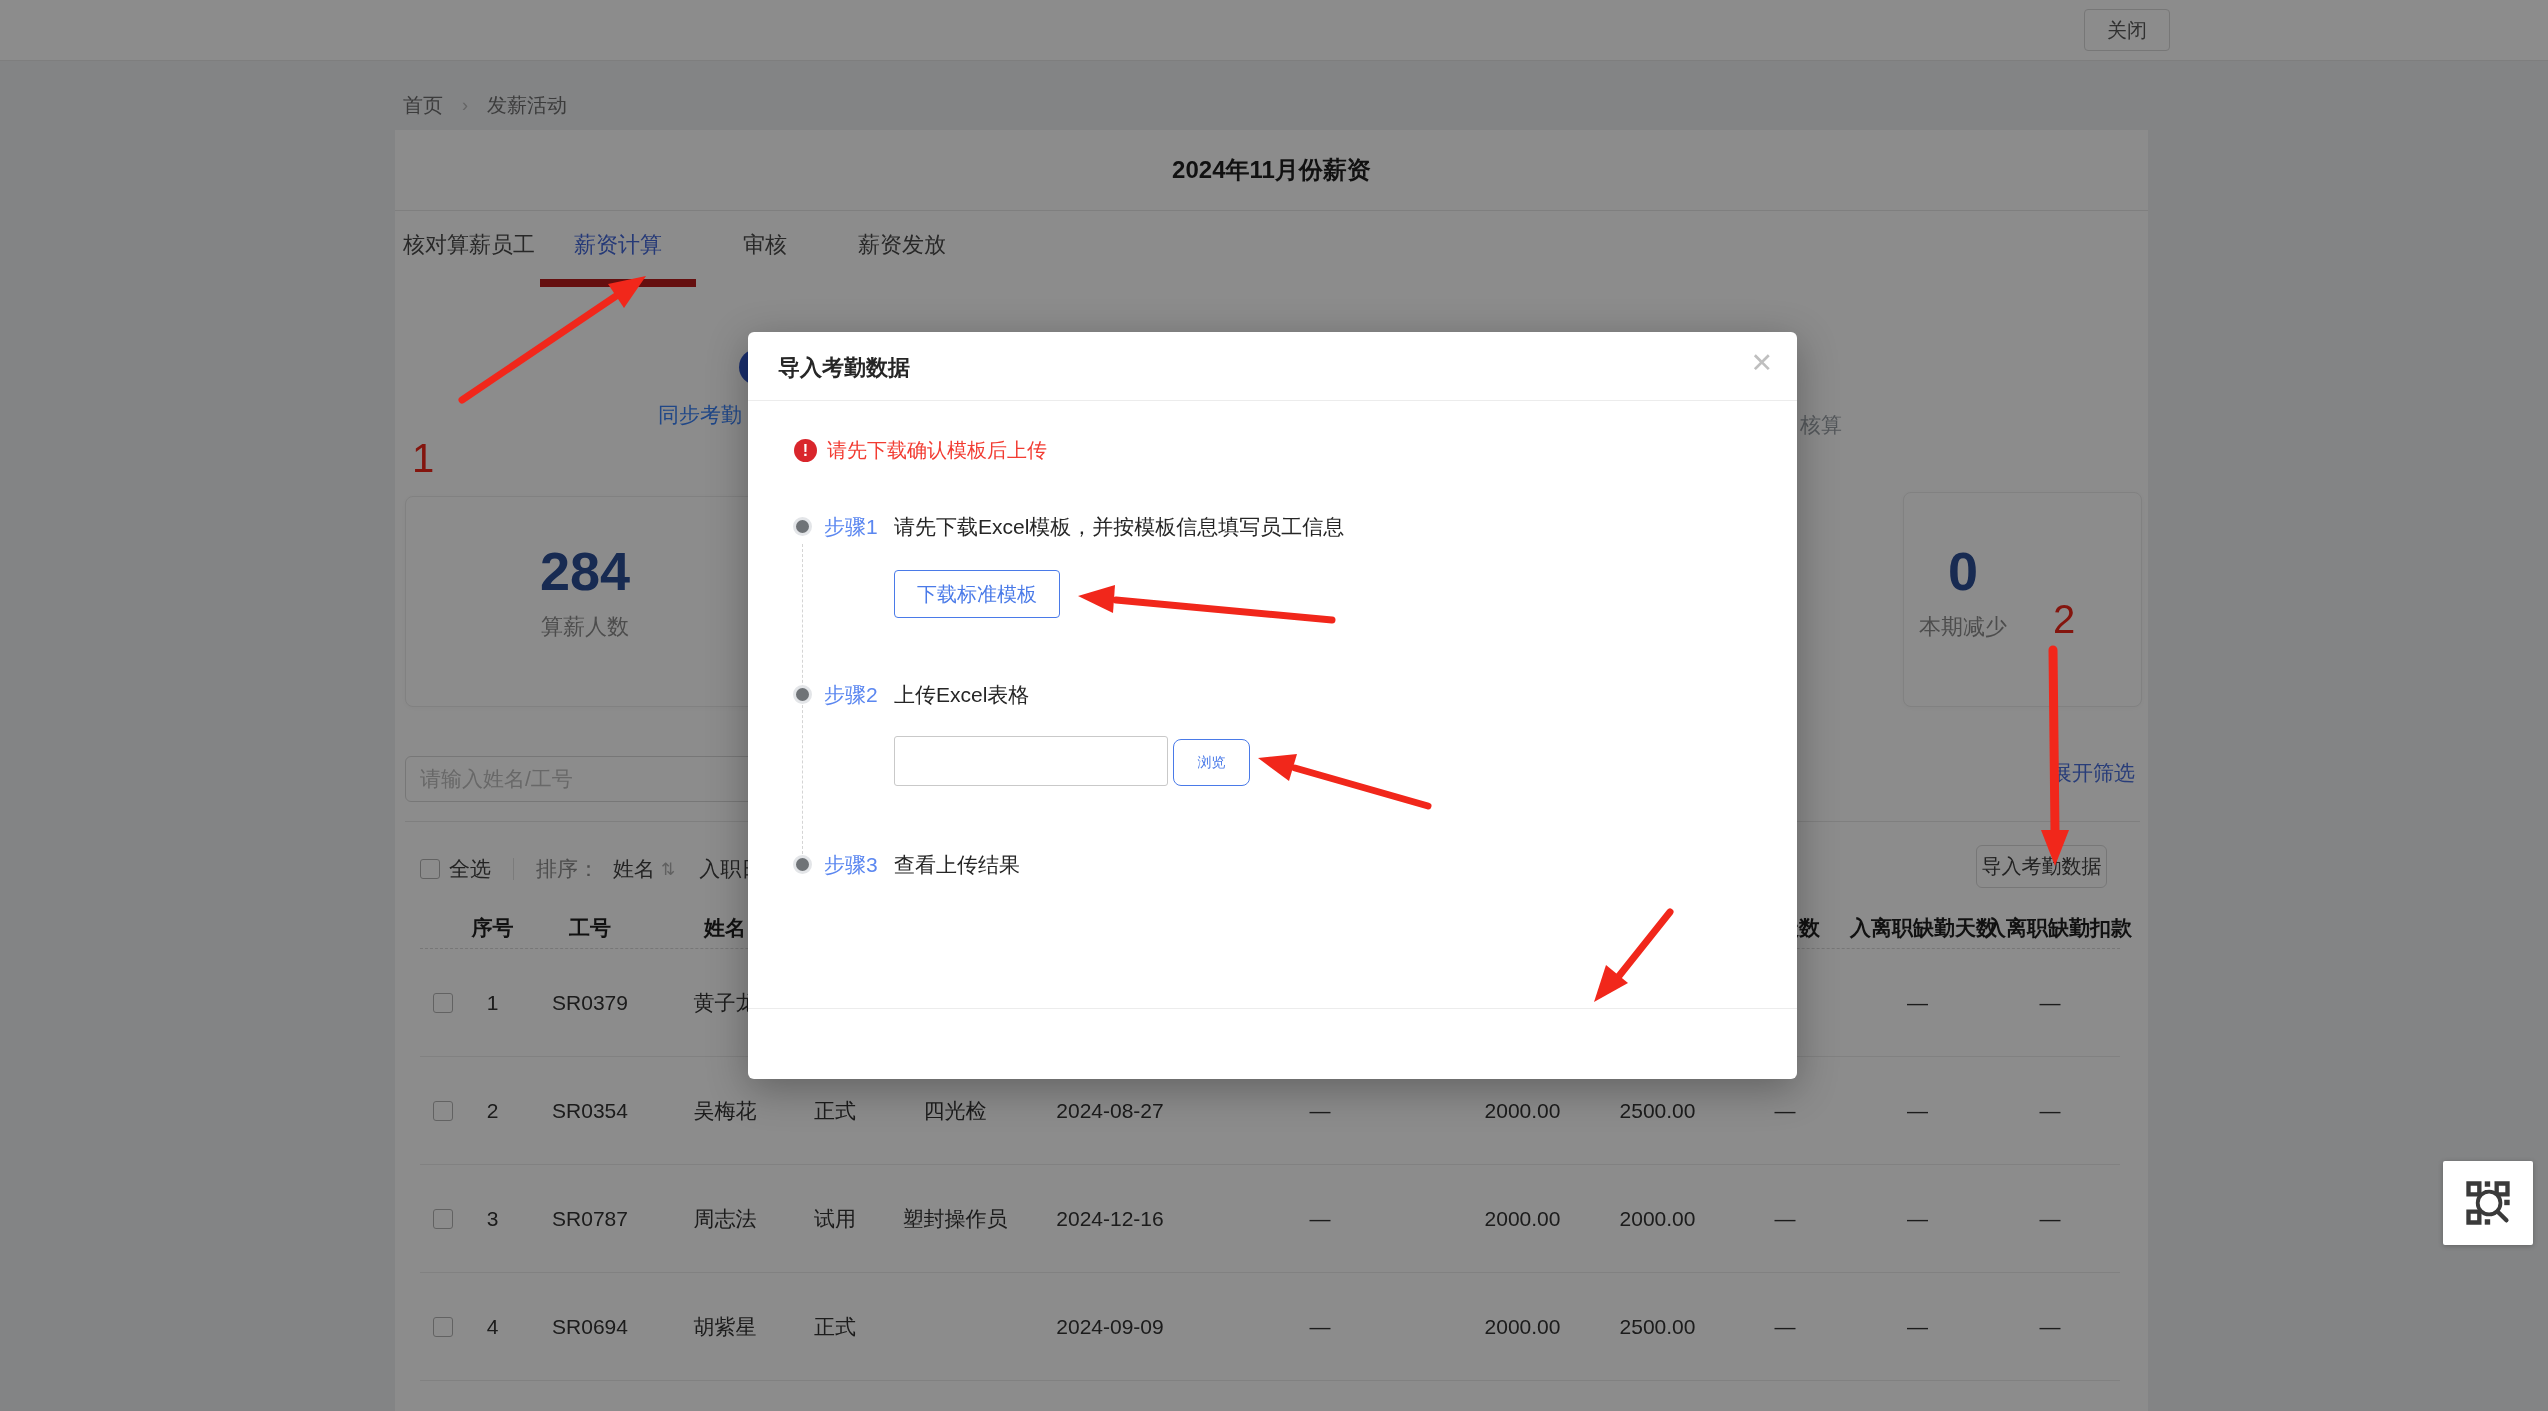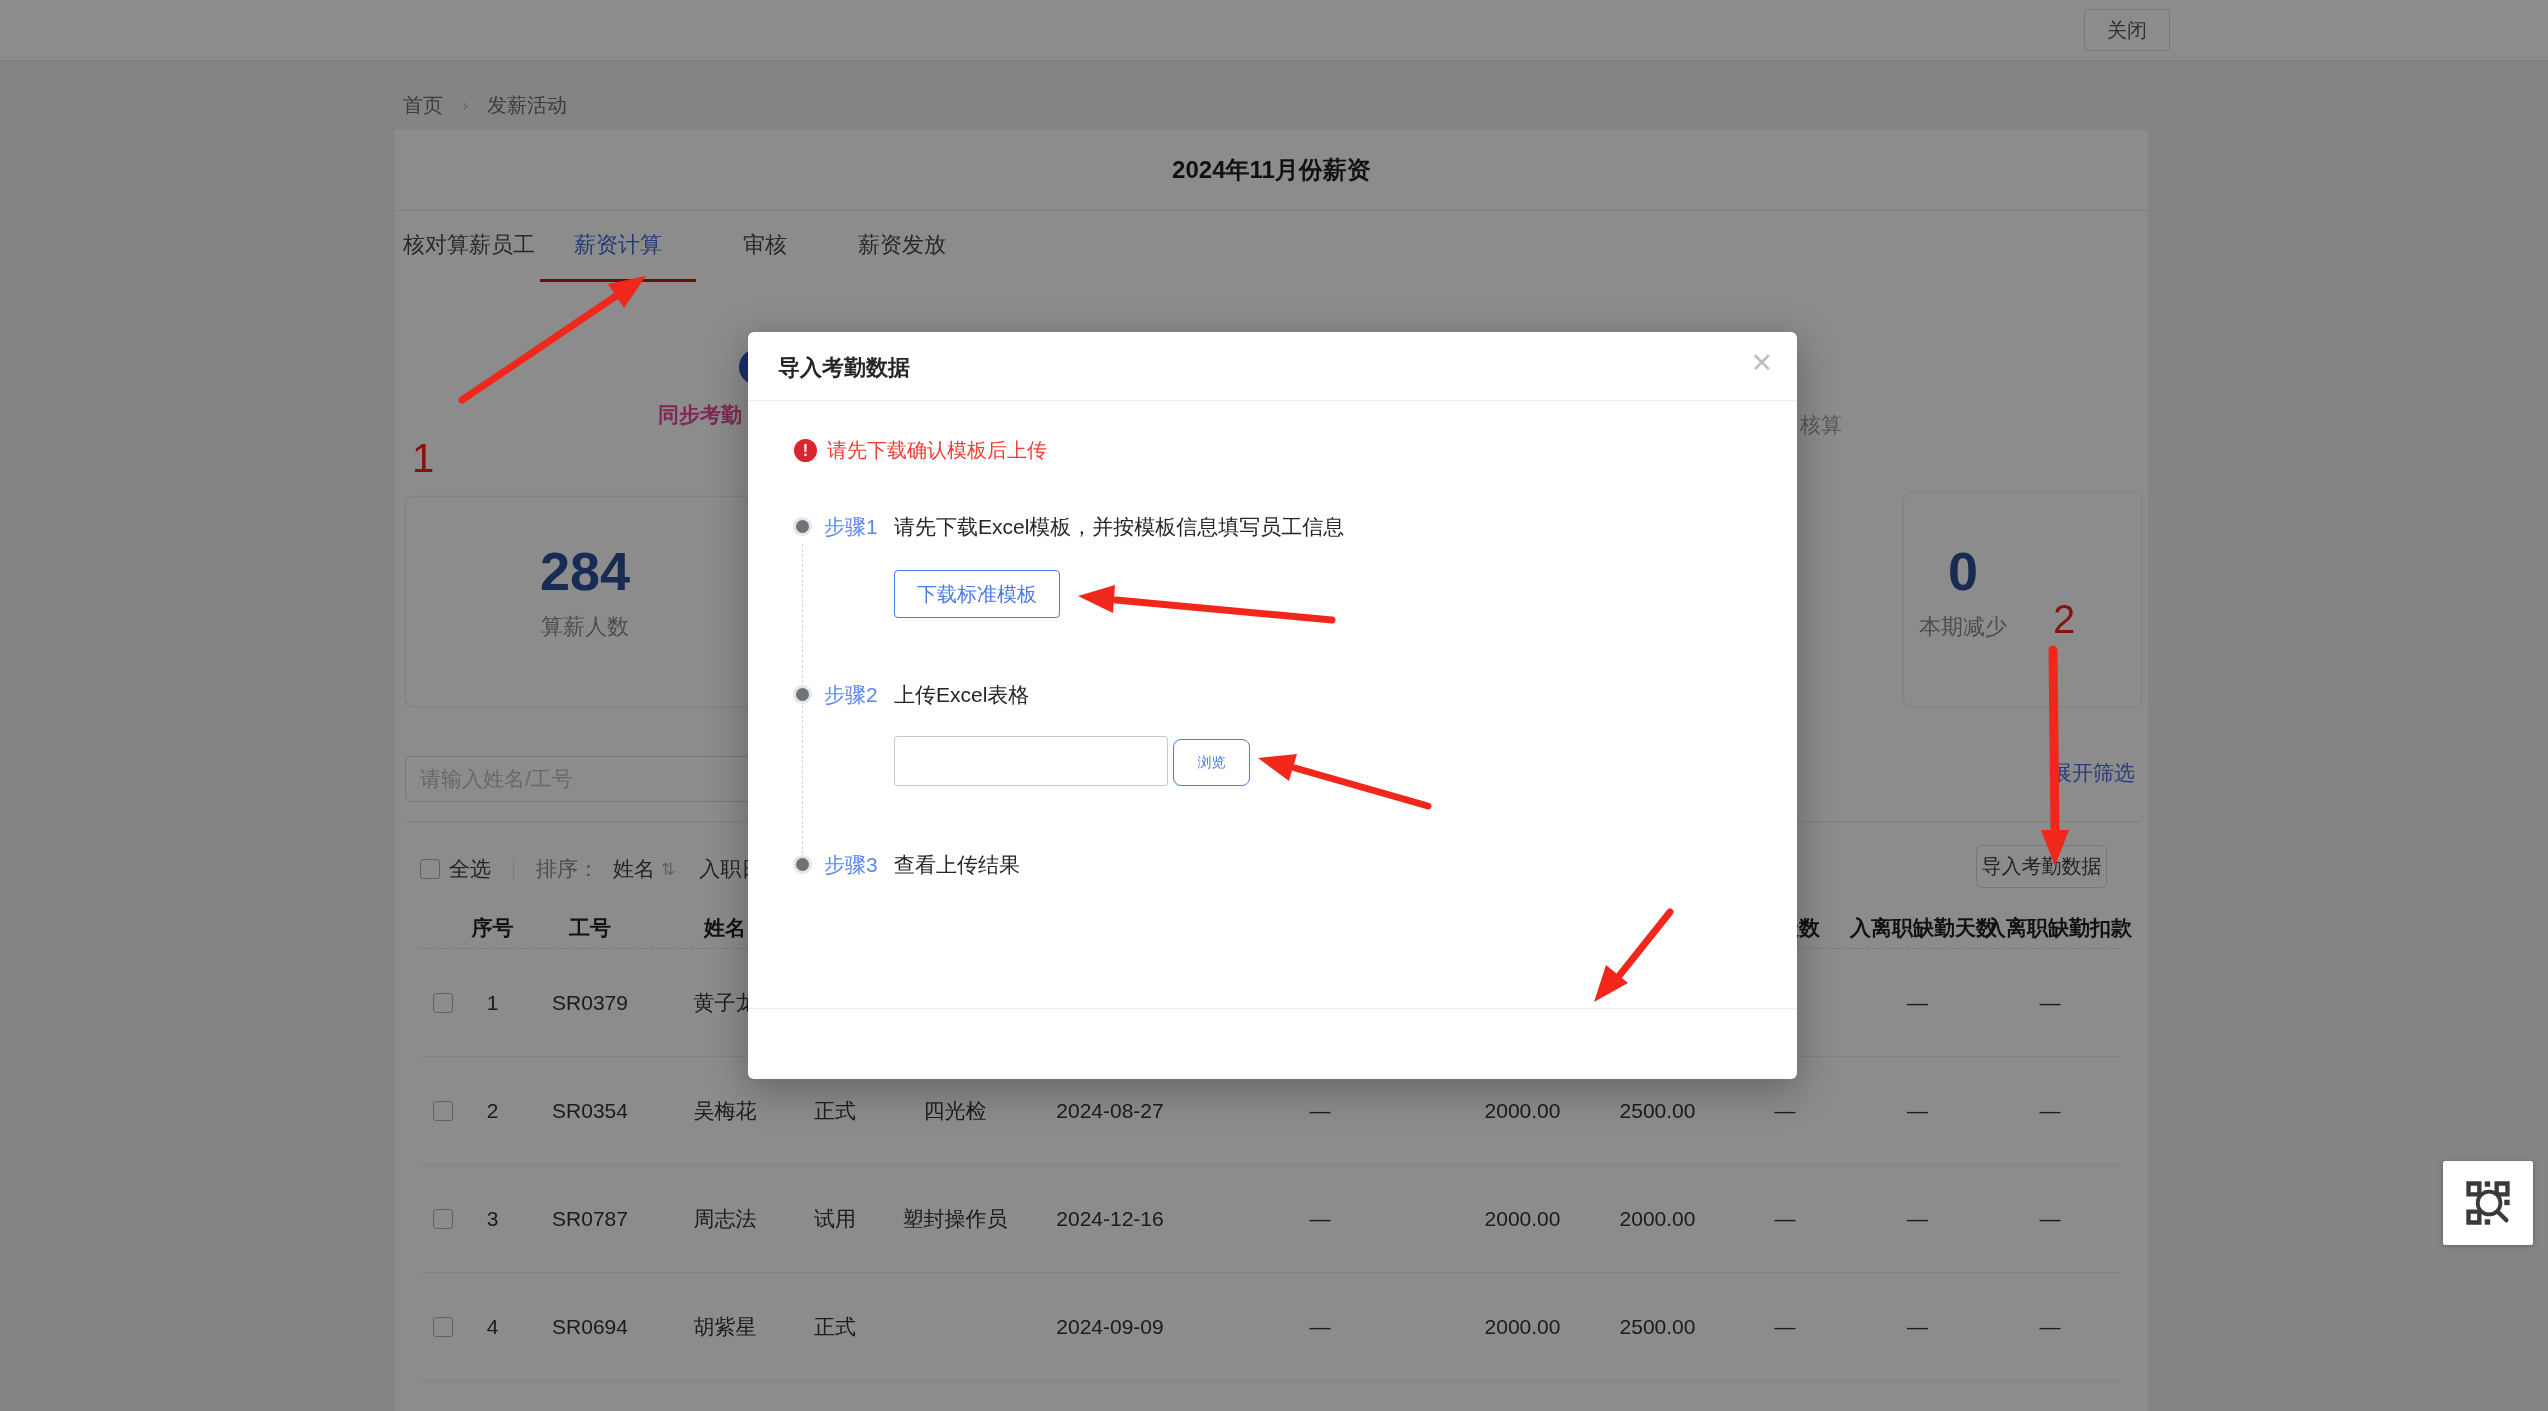--- a/index.html
+++ b/index.html
@@ -16,22 +16,22 @@
   
   .panel{position:absolute;left:395px;top:130px;width:1753px;bottom:0;background:#fff;overflow:hidden;}
   .page-title{position:absolute;left:0;top:24px;width:100%;text-align:center;font-size:24px;font-weight:700;color:#1f1f1f;}
   .hr1{position:absolute;left:0;top:80px;width:100%;border-top:1px solid #e8e8e8;}
   .tabs{position:absolute;left:8px;top:100px;display:flex;align-items:flex-start;font-size:22px;color:#4a4a4a;}
   .tab{padding-bottom:19px;cursor:pointer;white-space:nowrap;}
   .tab1{margin-right:5px;}
   .tab2{padding-left:34px;padding-right:34px;}
   .tab3{margin-left:47px;}
   .tab4{margin-left:71px;}
-  .tab.active{color:#4468d9;border-bottom:3px solid #b91c1c;}
-  .sync-link{position:absolute;left:263px;top:271px;font-size:21px;color:#ec4899;cursor:pointer;font-weight:bold;}
+  .tab.active{color:#4468d9;border-bottom:8px solid #b91c1c;}
+  .sync-link{position:absolute;left:263px;top:271px;font-size:21px;color:#3b82f6;cursor:pointer;}
   .peek-circle{position:absolute;left:344px;top:219px;width:36px;height:36px;border-radius:50%;background:#2f54c7;}
   .partial-right{position:absolute;left:1405px;top:281px;font-size:21px;color:#9aa0a6;}
   
   .card{position:absolute;background:#fff;border:1px solid #ebebeb;border-radius:8px;box-shadow:0 1px 4px rgba(0,0,0,0.03);}
   .card1{left:10px;top:366px;width:700px;height:209px;}
   .card2{left:1508px;top:362px;width:237px;height:213px;}
   .stat{position:absolute;text-align:center;transform:translateX(-50%);}
   .stat .num{font-size:54px;font-weight:700;color:#2d4f96;line-height:1;}
   .stat .lbl{margin-top:14px;font-size:22px;color:#8c8c8c;font-family:Liberation Serif, serif;}
   .stat1{left:190px;top:414px;}

